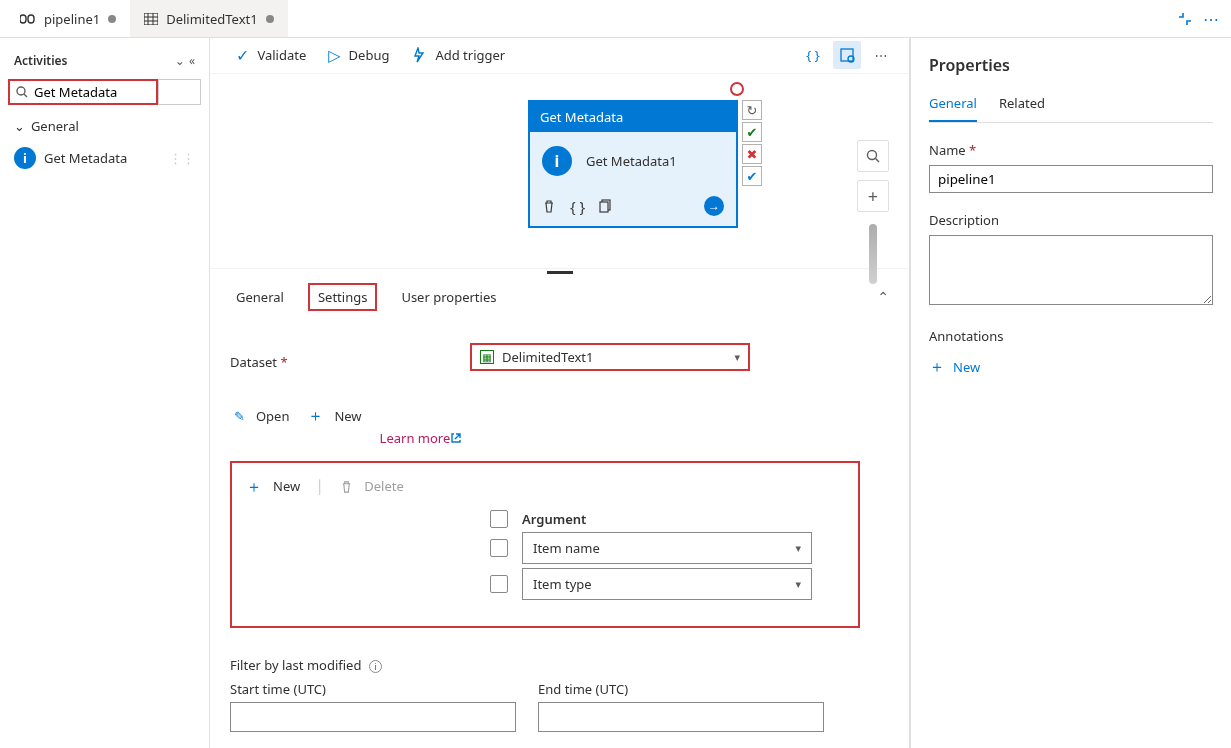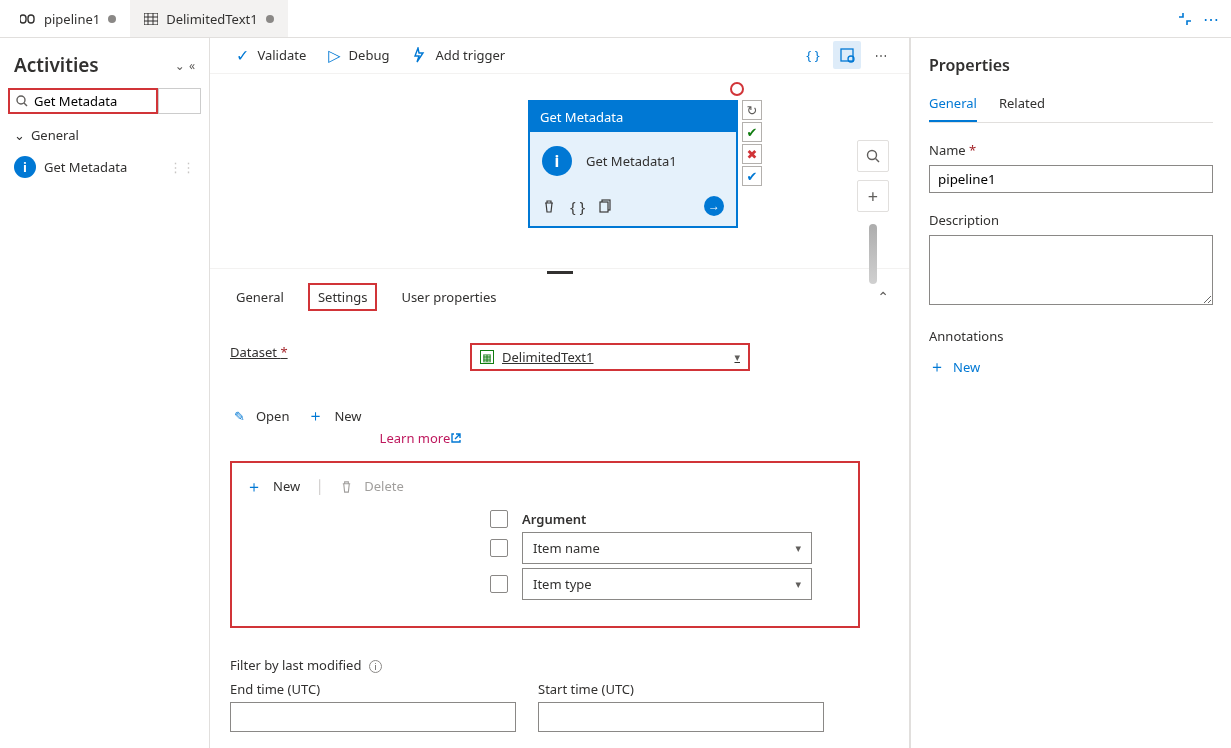--- a/index.html
+++ b/index.html
@@ -12,21 +12,21 @@
 .tab-dot { width: 8px; height: 8px; border-radius: 50%; background: #8a8886; }
 .top-icons-right { margin-left: auto; display: flex; align-items: center; gap: 10px; padding-right: 12px; }
 .ticon { color: #0078d4; font-size: 16px; cursor: pointer; }
 
 
 .body-row { display: flex; flex: 1; height: calc(100% - 38px); }
 
 
 .left { width: 210px; border-right: 1px solid #e1dfdd; padding: 10px 8px; }
 .left-header { display: flex; align-items: center; justify-content: space-between; padding: 4px 6px 10px; }
-.left-title { font-size: 19px; font-weight: 600; }
+.left-title { font-size: 12px; font-weight: 600; }
 .chev-pair { display: flex; gap: 4px; color: #605e5c; font-size: 12px; }
 .search-box { border: 2px solid #d13438; display: flex; align-items: center; height: 26px; padding: 0 6px; gap: 6px; }
 .search-box input { border: none; outline: none; font-size: 13px; width: 120px; }
 .subsearch { border:1px solid #ccc; height:26px; margin-top:0; }
 .group-label { display: flex; align-items: center; gap: 6px; margin: 12px 6px 6px; color: #323130; }
 .activity-item { display: flex; align-items: center; gap: 8px; padding: 6px; }
 .info-dot { width: 22px; height: 22px; border-radius: 50%; background: #0078d4; color: #fff; display: flex; align-items: center; justify-content: center; font-weight: 700; font-size: 13px; }
 
 
 .center { flex: 1; display: flex; flex-direction: column; border-right: 2px solid #e1dfdd; overflow: hidden; }
@@ -55,21 +55,21 @@
 .canvas-grip { text-align: center; height: 8px; }
 .canvas-grip span { display:inline-block; width: 26px; height: 3px; background: #323130; }
 
 
 .btabs { display: flex; align-items: center; padding: 14px 20px 10px; gap: 18px; border-top: 1px solid #f3f2f1; }
 .btab { padding: 4px 6px; cursor:pointer; }
 .btab.active { border: 2px solid #d13438; padding: 3px 8px; }
 .btabs .collapse { margin-left: auto; color: #605e5c; font-size: 14px; cursor:pointer; }
 
 .settings-body { padding: 4px 20px 20px 20px; overflow: auto; }
-.row { display: flex; align-items: flex-start; margin-top: 18px; text-decoration: underline; }
+.row { display: flex; align-items: flex-end; margin-top: 18px; }
 .lbl { width: 240px; }
 .req { color: #a4262c; }
 .dataset-select { width: 280px; height: 28px; border: 2px solid #d13438; display: flex; align-items: center; gap: 8px; padding: 0 8px; }
 .ds-icon { width:14px; height:14px; border:1px solid #107c10; display:inline-flex; align-items:center; justify-content:center; color:#107c10; font-size:10px; }
 .chev-down { margin-left: auto; color: #605e5c; font-size: 11px; }
 .actions-row { display: flex; align-items: center; gap: 18px; margin-top: 14px; margin-left: 4px; }
 .link { color: #be185d; display: flex; align-items: center; cursor: pointer; margin-top: 44px; }
 .plain-btn { display: flex; align-items: center; gap: 11px; cursor: pointer; }
 
 .fieldlist-box { border: 2px solid #d13438; margin-top: 14px; padding: 12px 14px 26px; width: 630px; }
@@ -323,25 +323,25 @@
         </div>
       </div>
 
       <div class="filters">
         <div>
           <span>Filter by last modified</span>
           <span style="display:inline-flex;width:13px;height:13px;border:1px solid #8a8886;border-radius:50%;align-items:center;justify-content:center;font-size:9px;color:#605e5c;margin-left:4px;">i</span>
         </div>
         <div class="filter-inputs">
           <div class="filter-col">
+            <span>Start time (UTC)</span>
+            <input class="txtin" type="text" style="">
+          </div>
+          <div class="filter-col">
             <span>End time (UTC)</span>
-            <input class="txtin" type="text" style="">
-          </div>
-          <div class="filter-col">
-            <span>Start time (UTC)</span>
             <input class="txtin" type="text" style="">
           </div>
         </div>
       </div>
 
       <div class="skip-row">
         <div class="lbl">Skip line count</div>
         <input type="text" style="">
       </div>
     </div>

